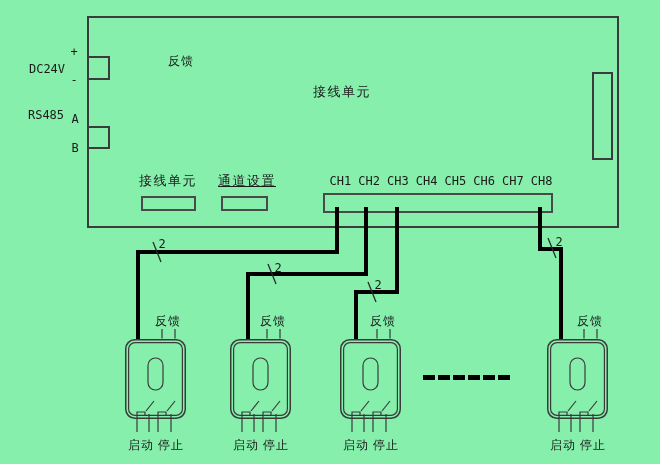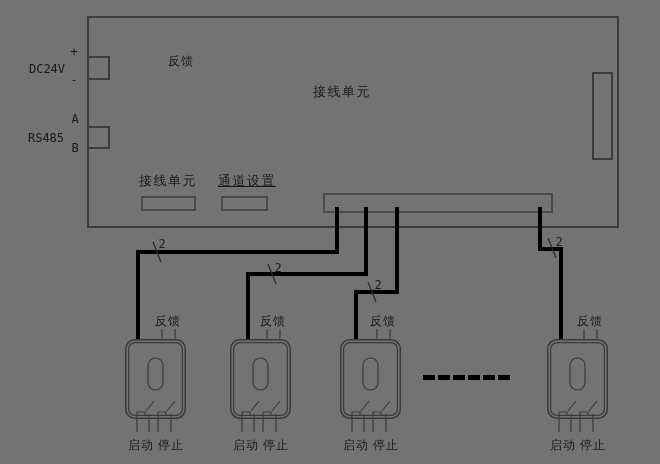--- a/index.html
+++ b/index.html
@@ -1,16 +1,16 @@
 <!DOCTYPE html>
 <html><head>
 <meta charset="utf-8">
 <style>
   html,body { margin:0; padding:0; background:#ffffff; }
-  .canvas { position:relative; width:660px; height:464px; background:#737373; overflow:hidden;
+  .canvas { position:relative; width:660px; height:464px; background:#86efac; overflow:hidden;
             font-family:"DejaVu Sans","Liberation Sans",sans-serif; }
   .box { position:absolute; box-sizing:border-box; border:2px solid #3b3b3b; background:transparent; }
   .thin { border-width:2px; border-color:#4a4a4a; }
   .t { position:absolute; white-space:nowrap; color:#1a1a1a; transform:translateX(-50%); }
   .cjk { font:12px/1.15 "DejaVu Sans","Liberation Sans",sans-serif; letter-spacing:1px; }
   .cjk13 { font:13px/1.15 "DejaVu Sans","Liberation Sans",sans-serif; letter-spacing:1.5px; }
   .lat { font:12px/1.1 "DejaVu Sans Mono","Liberation Mono",monospace; letter-spacing:0; }
   .ch-row { position:absolute; left:326px; top:175px; width:230px; display:flex; }
   .ch-row span { flex:1; text-align:center; font:12px/1.1 "DejaVu Sans Mono","Liberation Mono",monospace; color:#1a1a1a; }
   .overlay { position:absolute; left:0; top:0; }
@@ -93,26 +93,36 @@
   </div>
 
   <div class="t cjk" style="left:181px; top:55px;">反馈</div>
   <div class="t cjk13" style="left:342px; top:85px;text-align:right;">接线单元</div>
 
   <div class="t lat" style="left:74px; top:46px;">+</div>
   <div class="t lat" style="left:47px; top:63px;">DC24V</div>
   <div class="t lat" style="left:74px; top:74px;">-</div>
 
   <div class="t lat" style="left:75px; top:113px;">A</div>
-  <div class="t lat" style="left:46px; top:132px;">RS485</div>
+  <div class="t lat" style="left:46px; top:109px;">RS485</div>
   <div class="t lat" style="left:75px; top:142px;">B</div>
 
   <div class="t cjk13" style="left:168px; top:174px;">接线单元</div>
   <div class="t cjk13" style="left:247px; top:174px;text-decoration:underline;">通道设置</div>
 
+  <div class="ch-row">
+    <span>CH1</span>
+    <span>CH2</span>
+    <span>CH3</span>
+    <span>CH4</span>
+    <span>CH5</span>
+    <span>CH6</span>
+    <span>CH7</span>
+    <span>CH8</span>
+  </div>
 
   <div class="t lat" style="left:162px; top:238px;">2</div>
   <div class="t lat" style="left:278px; top:262px;">2</div>
   <div class="t lat" style="left:378px; top:279px;">2</div>
   <div class="t lat" style="left:559px; top:236px;">2</div>
 
   <div class="t cjk" style="left:168px; top:315px;">反馈</div>
   <div class="t cjk" style="left:273px; top:315px;">反馈</div>
   <div class="t cjk" style="left:383px; top:315px;">反馈</div>
   <div class="t cjk" style="left:590px; top:315px;">反馈</div>

